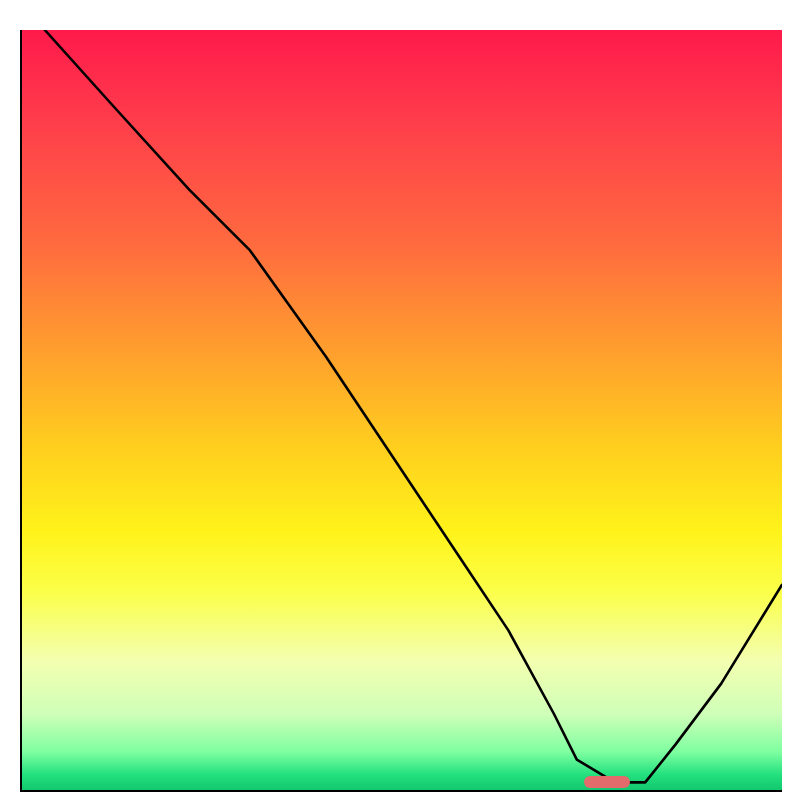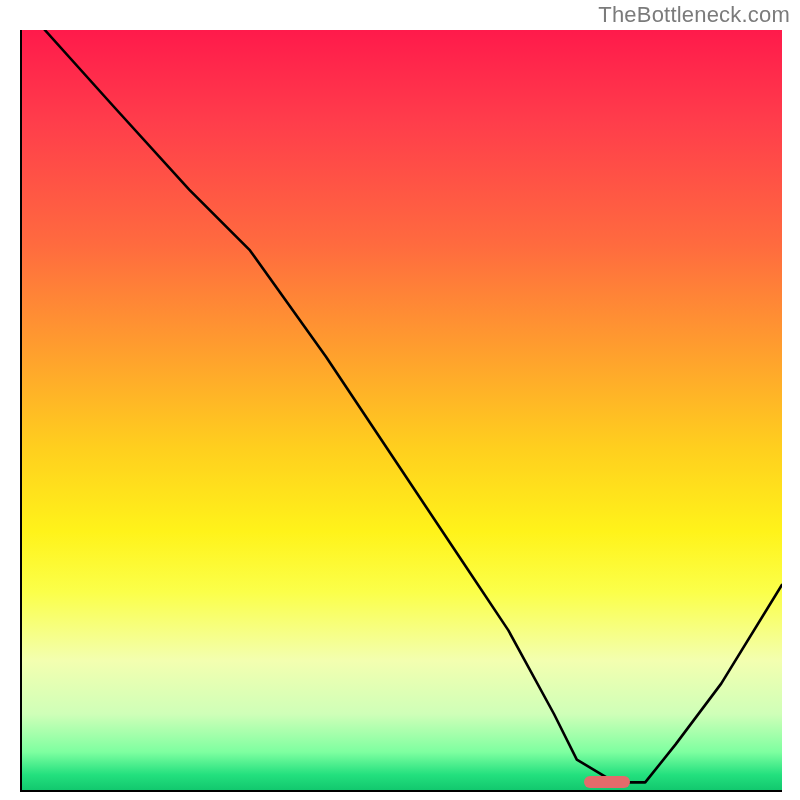--- a/index.html
+++ b/index.html
@@ -21,21 +21,20 @@
       #7effa0 95%,
       #23e07e 98%,
       #12c86e 100%)}
   svg.curve{position:absolute;left:0;top:0;width:100%;height:100%}
   .marker{position:absolute;height:12px;width:44px;border-radius:7px;background:#e36b6b}
 </style>
 </head>
 <body>
 
 <div class="stage">
-  <div class="watermark">TheBottleneck.com</div>
 
   <div class="plot">
     <div class="plot-inner">
       <div class="gradient"></div>
 
       <svg class="curve" viewBox="0 0 760 760" preserveAspectRatio="none">
         <path id="curve-path" fill="none" stroke="#000" stroke-width="2.6" stroke-linejoin="round" stroke-linecap="round" d="M22.8 0.0 L91.2 76.0 L167.2 159.6 L228.0 220.4 L304.0 326.8 L380.0 440.8 L440.8 532.0 L486.4 600.4 L532.0 684.0 L554.8 729.6 L592.8 752.4 L623.2 752.4 L653.6 714.4 L699.2 653.6 L760.0 554.8"></path>
       </svg>
 
       <div class="marker" id="marker" style="left: 562.4px; width: 45.6px; bottom: 1.6px;"></div>

